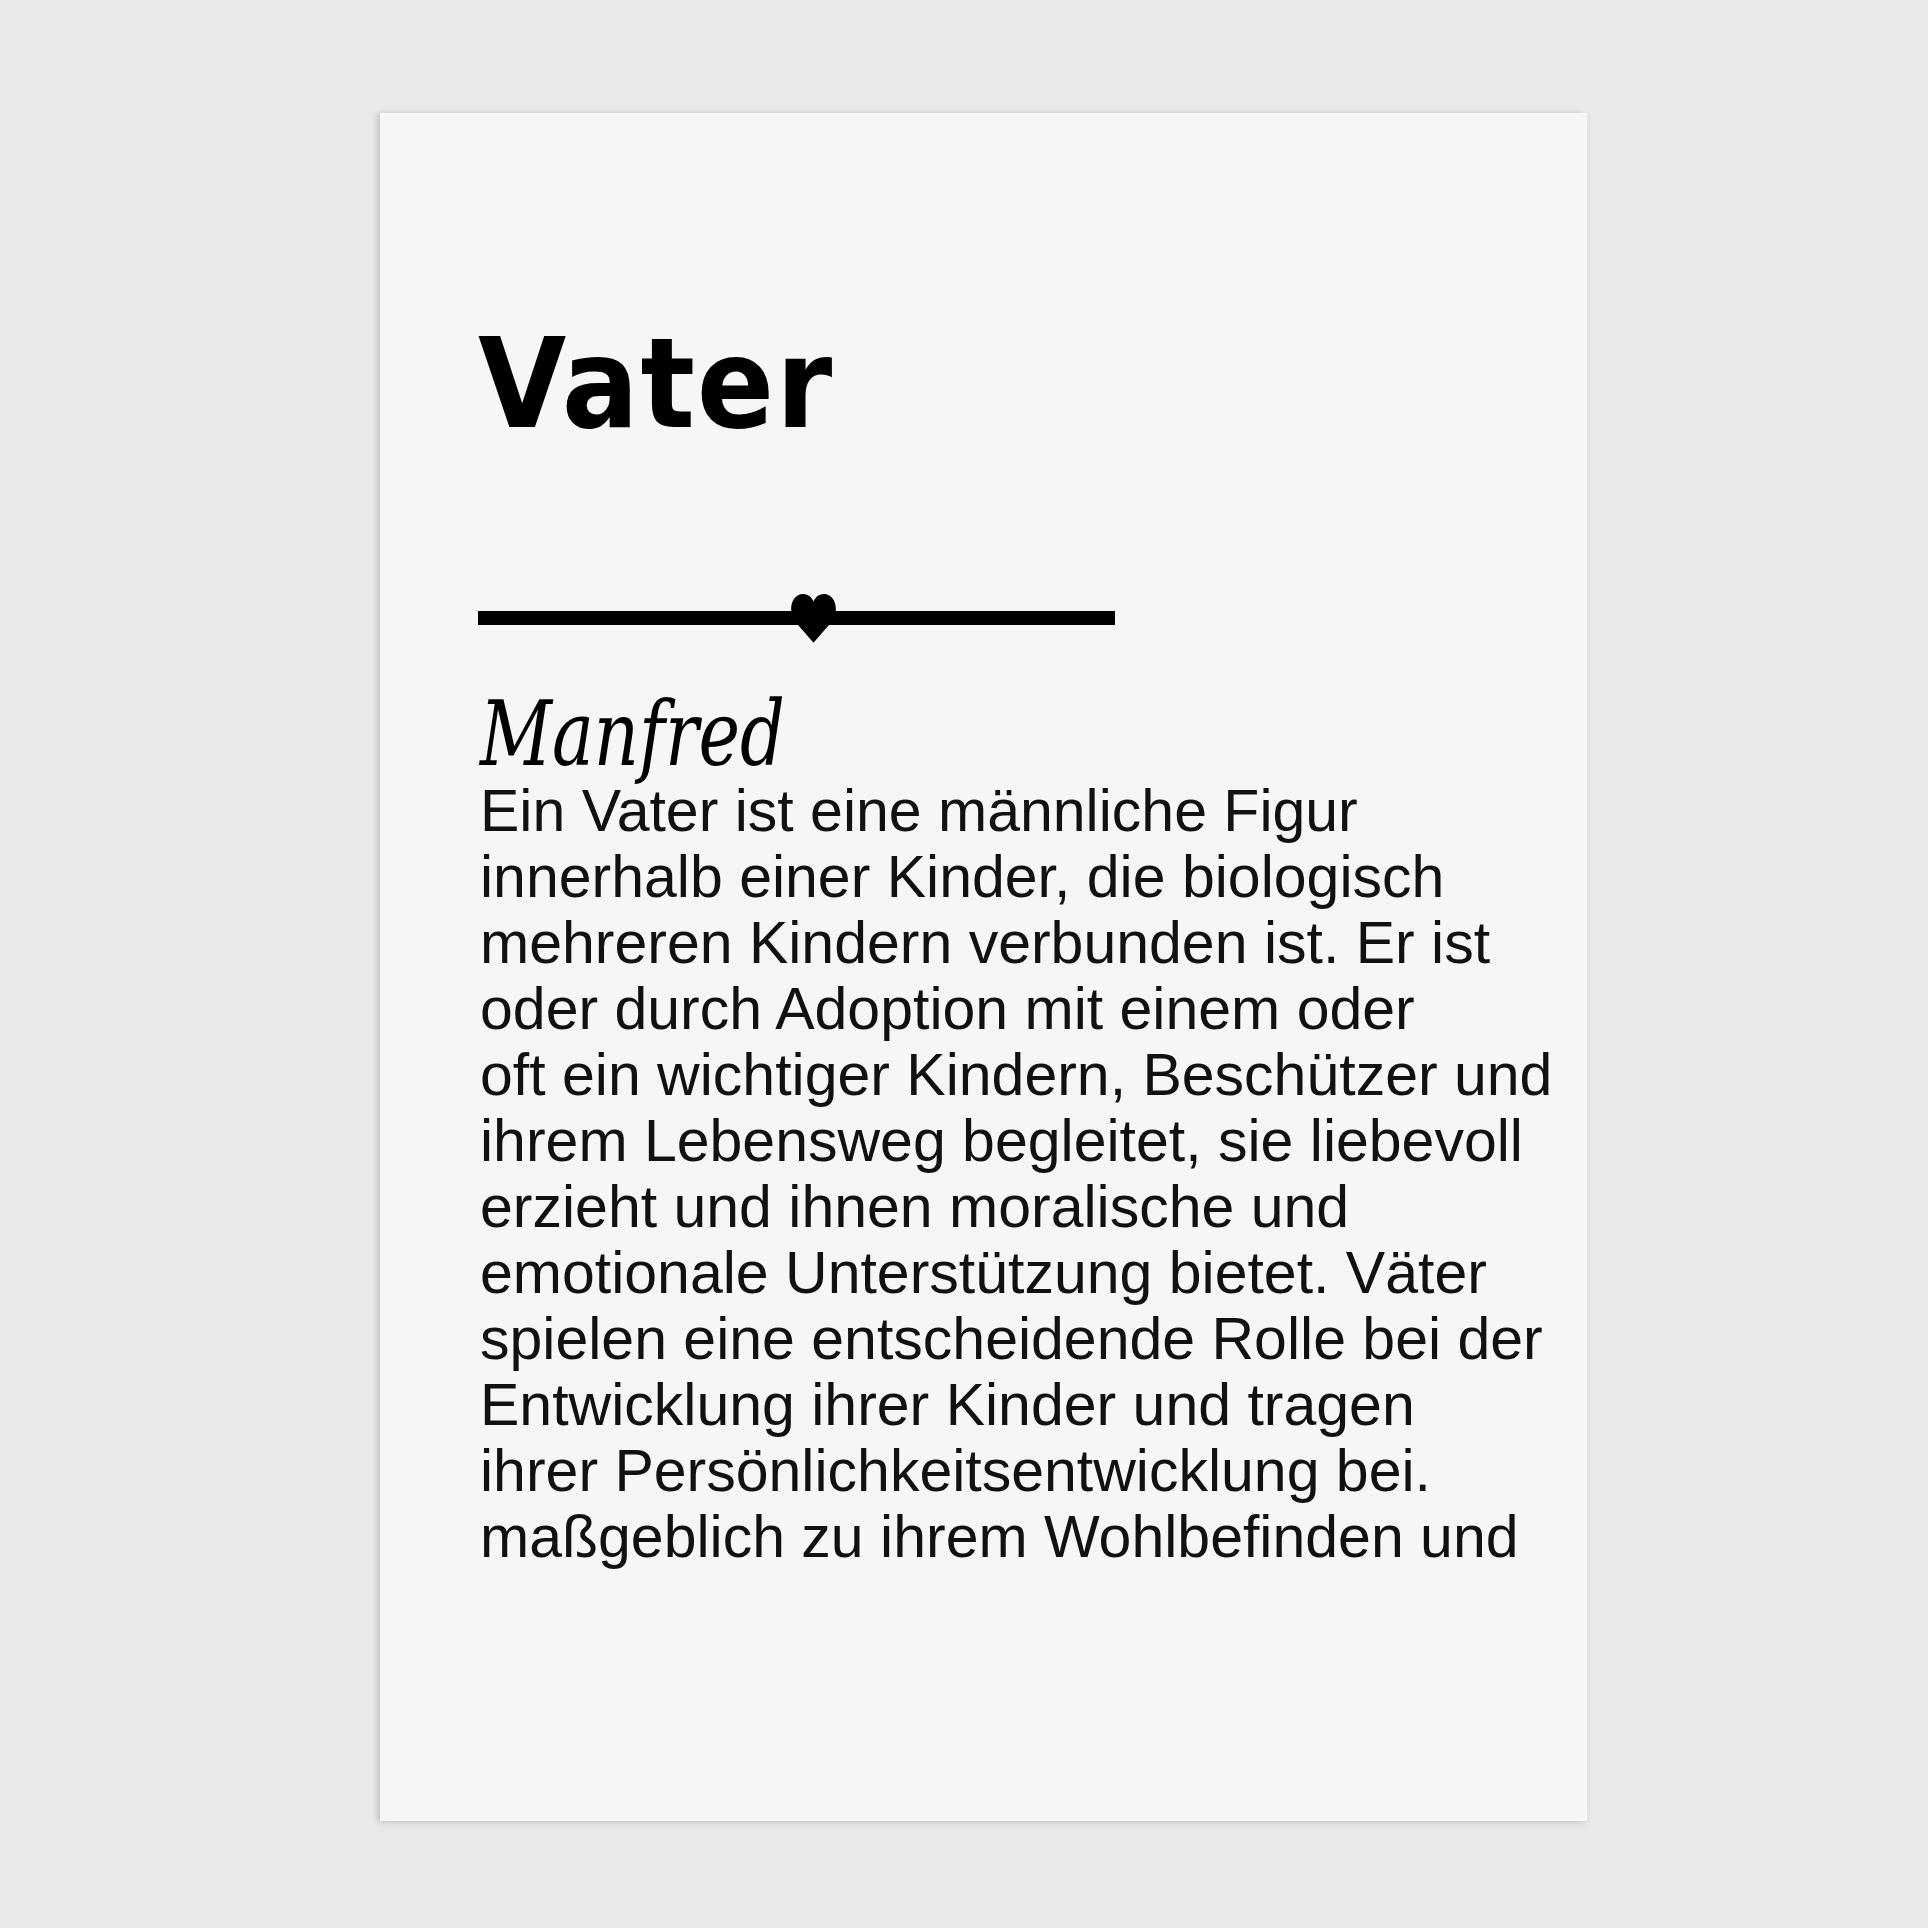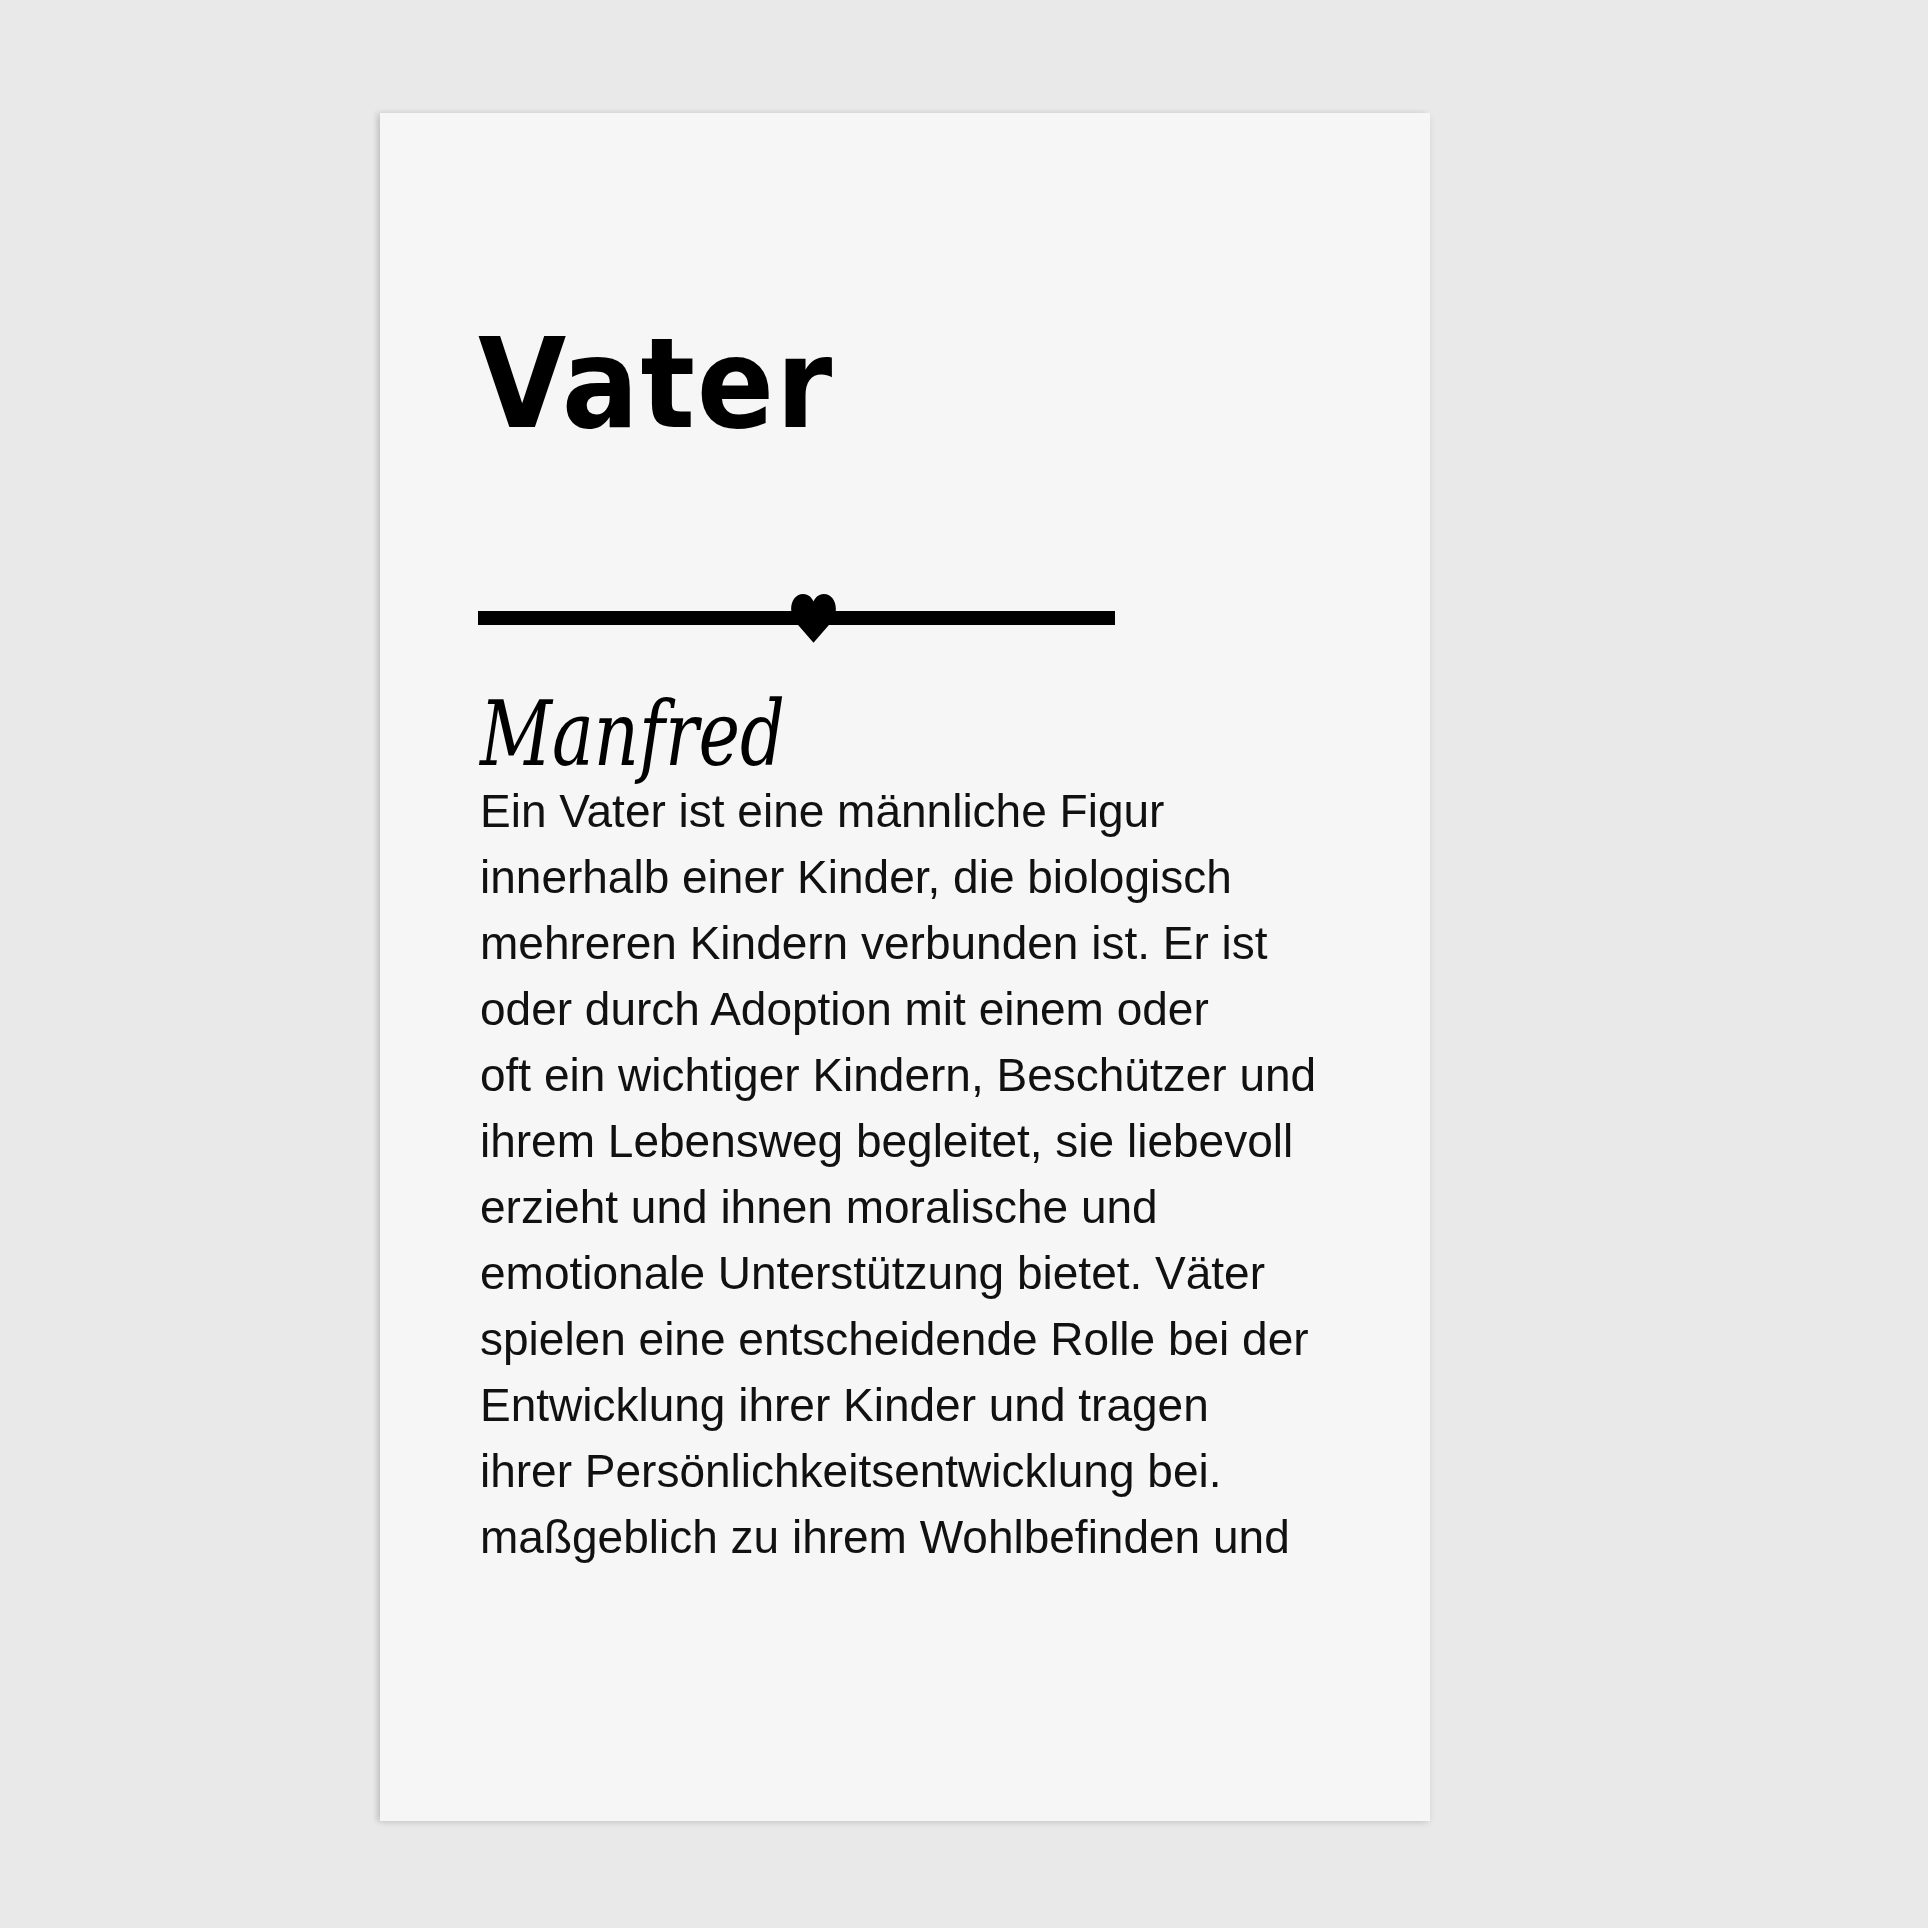--- a/index.html
+++ b/index.html
@@ -11,21 +11,21 @@
       height: 1928px;
       background: #e9e9e9;
       position: relative;
       overflow: hidden;
       font-family: "Liberation Sans", sans-serif;
     }
     .card {
       position: absolute;
       left: 380px;
       top: 113px;
-      width: 1050px;
+      width: 1207px;
       height: 1708px;
       background: #f6f6f6;
       box-shadow: -3.8px 0 5.6px rgba(0,0,0,0.12), 0 2.8px 7.5px rgba(0,0,0,0.08);
     }
     .title {
       position: absolute;
       left: 98px;
       top: 209px;
       font-family: "DejaVu Sans", sans-serif;
       font-weight: bold;
@@ -70,21 +70,21 @@
       transform: scaleX(0.78);
       transform-origin: left top;
     }
     .definition {
       position: absolute;
       left: 100px;
       top: 665px;
       width: 1036px;
       margin: 0;
       font-family: "Liberation Sans", sans-serif;
-      font-size: 46px;
+      font-size: 59px;
       line-height: 66px;
       color: #111;
     }
     .definition span {
       display: block;
       white-space: nowrap;
     }
   </style>
 </head>
 <body>

